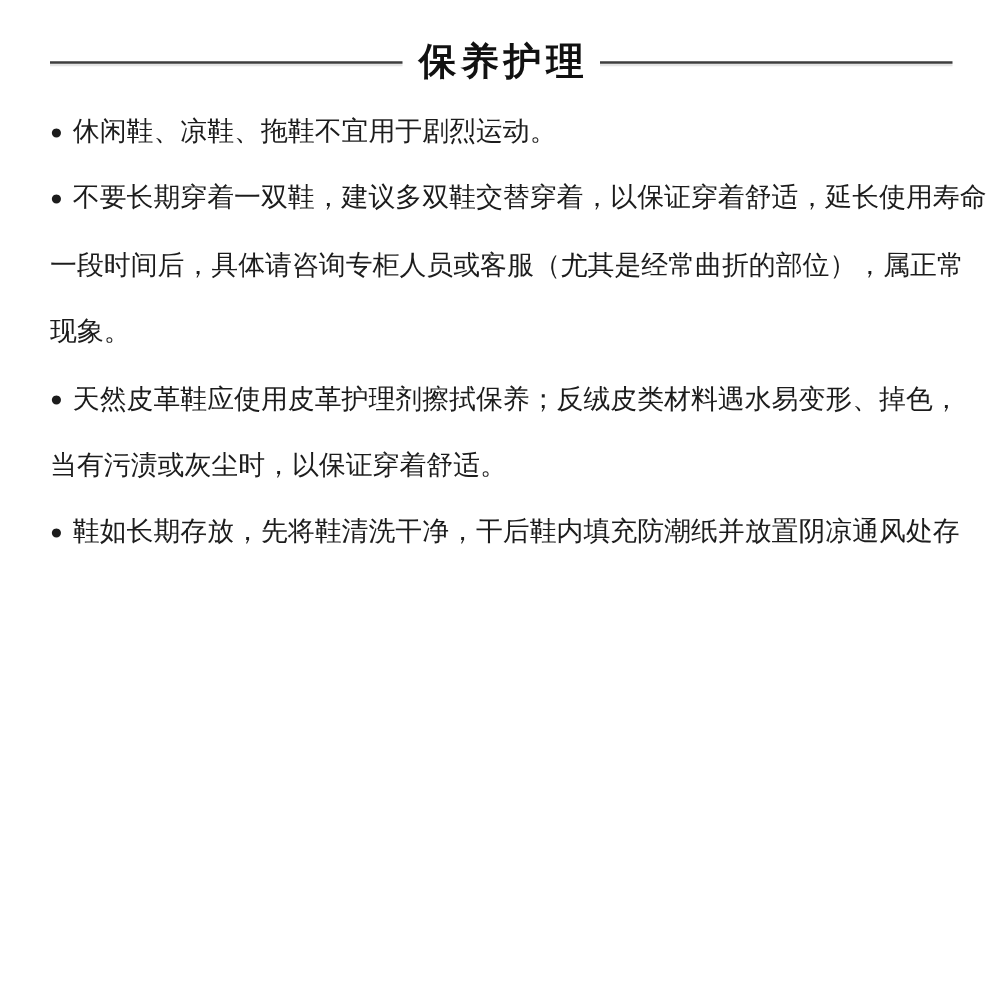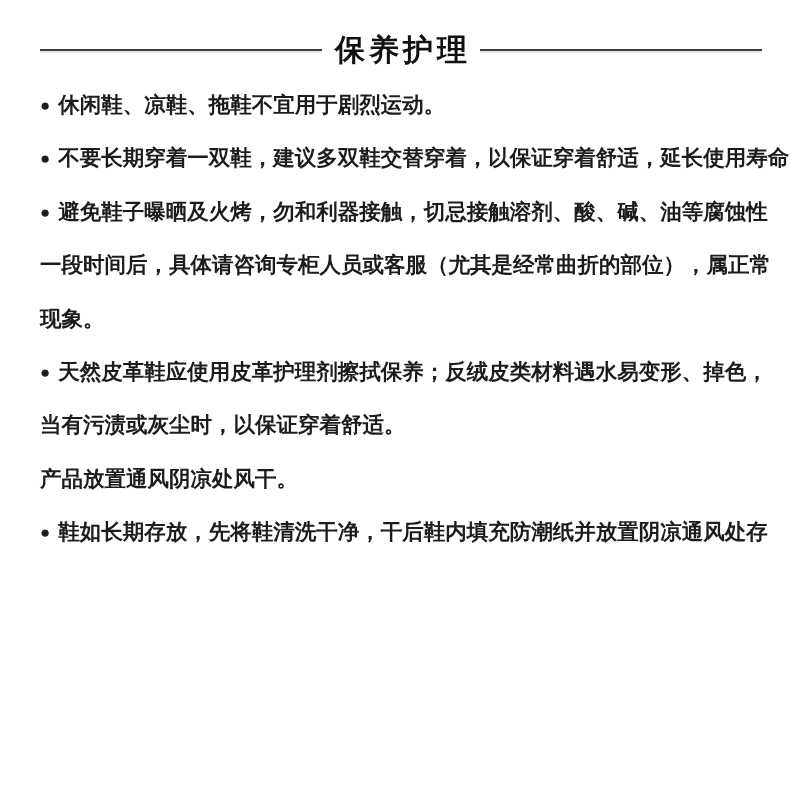--- a/index.html
+++ b/index.html
@@ -42,21 +42,20 @@
     padding:0 9px 0 13px;
     line-height:36px;
     white-space:nowrap;
   }
   
   .content{
     margin:11px 10px 0 40px;
     font-size:21.5px;
     line-height:53.4px;
     font-feature-settings:"halt" 1; 
-    font-weight:bold;
   }
   .line{
     white-space:nowrap;
   }
   .bullet{
     display:inline-block;
     font-size:17px;
     margin-right:8px;
     vertical-align:1px;
     color:var(--text-color);
@@ -72,28 +71,26 @@
     <div class="hline"></div>
   </div>
   <div class="content">
       <div class="item">
         <div class="line"><span class="bullet">●</span>休闲鞋、凉鞋、拖鞋不宜用于剧烈运动。</div>
       </div>
       <div class="item">
         <div class="line"><span class="bullet">●</span>不要长期穿着一双鞋，建议多双鞋交替穿着，以保证穿着舒适，延长使用寿命。</div>
       </div>
       <div class="item">
-        <div class="line"><span class="bullet">●</span>避免鞋子曝晒及火烤，勿和利器接触，切忌接触溶剂、酸、碱、油等腐蚀性</div>
         <div class="line">一段时间后，具体请咨询专柜人员或客服（尤其是经常曲折的部位），属正常</div>
         <div class="line">现象。</div>
       </div>
       <div class="item">
         <div class="line"><span class="bullet">●</span>天然皮革鞋应使用皮革护理剂擦拭保养；反绒皮类材料遇水易变形、掉色，</div>
         <div class="line">当有污渍或灰尘时，以保证穿着舒适。</div>
       </div>
       <div class="item">
-        <div class="line">产品放置通风阴凉处风干。</div>
       </div>
       <div class="item">
         <div class="line"><span class="bullet">●</span>鞋如长期存放，先将鞋清洗干净，干后鞋内填充防潮纸并放置阴凉通风处存</div>
       </div>
     </div>
 </div>
 
 </body></html>

